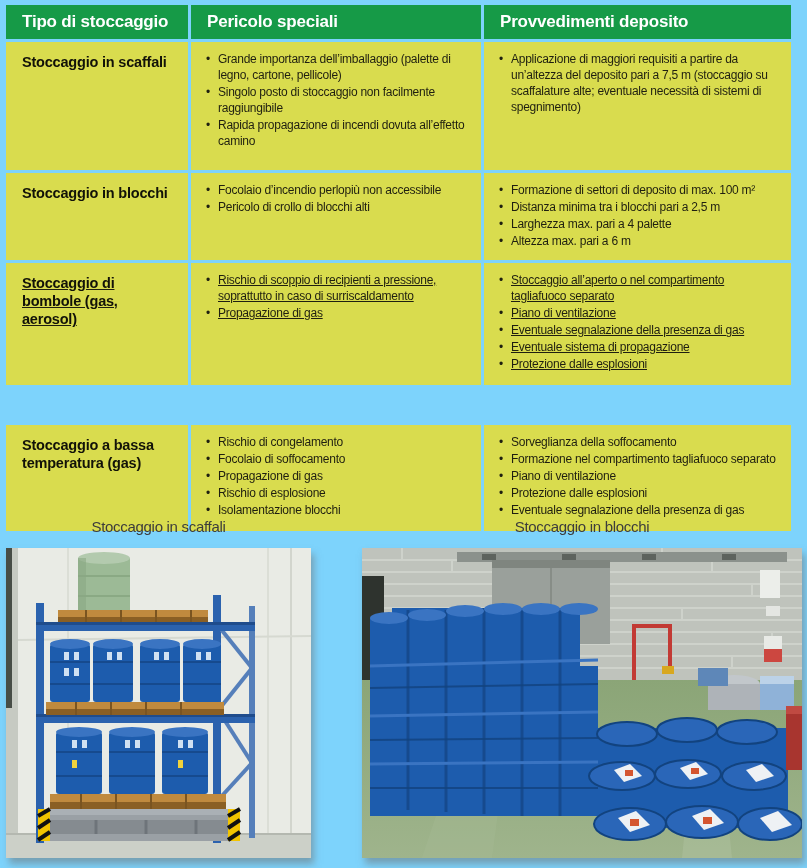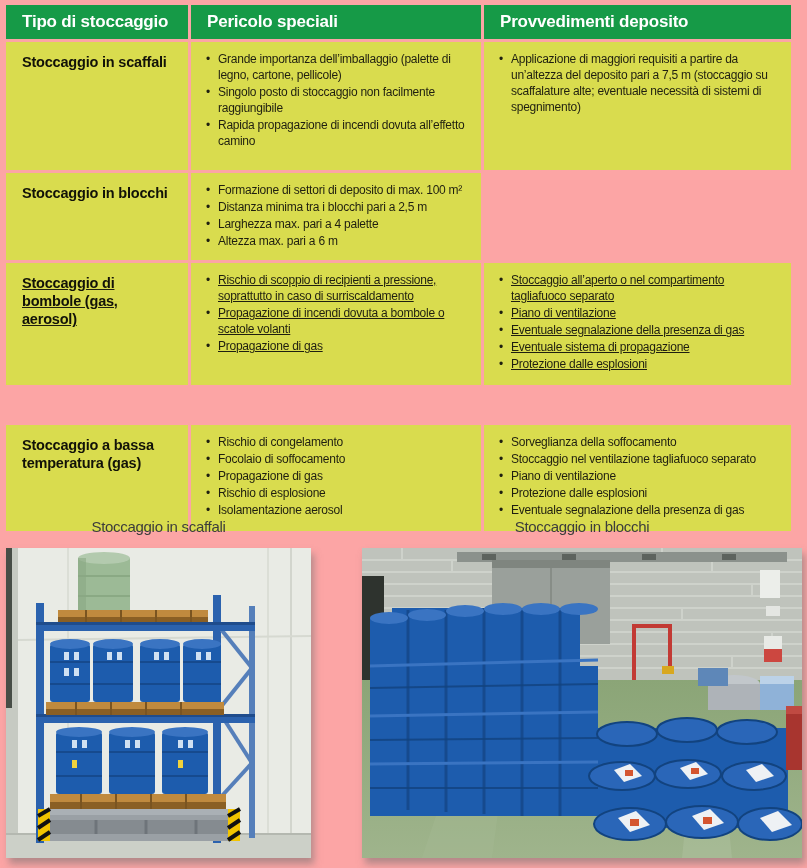--- a/index.html
+++ b/index.html
@@ -1,20 +1,20 @@
 <!DOCTYPE html>
 <html style="--header-bg: #169a47; --header-text: #ffffff; --row-bg: #d9dc4e; --body-text: #1f1f10; --caption-text: #3c3c3c;"><head>
 <meta charset="utf-8">
 <style>
   html,body { margin:0; padding:0; background:#ffffff; }
   .page {
     position: relative;
     width: 807px;
     height: 868px;
-    background: #fca5a5;
+    background: #7dd3fc;
     font-family: "Liberation Sans", sans-serif;
     overflow: hidden;
   }
   .tbl { position: absolute; left: 6px; top: 5px; width: 785px; }
   .grid-row {
     display: grid;
     grid-template-columns: 182px 290px 307px;
     column-gap: 3px;
     margin-bottom: 3px;
   }
@@ -101,36 +101,41 @@
             </ul>
     </div>
   </div>
 
   <div class="grid-row trow">
     <div class="cell">
       <span class="tipo-label">Stoccaggio in blocchi</span>
     </div>
     <div class="cell">
       <ul class="bullets">
+              <li>Focolaio d’incendio perlopiù non accessibile</li>
+              <li>Pericolo di crollo di blocchi alti</li>
+            </ul>
+    </div>
+    <div class="cell">
+      <ul class="bullets">
               <li>Formazione di settori di deposito di max. 100 m²</li>
               <li>Distanza minima tra i blocchi pari a 2,5 m</li>
               <li>Larghezza max. pari a 4 palette</li>
               <li>Altezza max. pari a 6 m</li>
             </ul>
     </div>
   </div>
 
   <div class="grid-row trow">
     <div class="cell">
       <span class="tipo-label">Stoccaggio di bombole (gas, aerosol)</span>
     </div>
     <div class="cell">
       <ul class="bullets">
               <li>Rischio di scoppio di recipienti a pressione, soprattutto in caso di surriscaldamento</li>
-              <li>Propagazione di incendi dovuta a bombole o scatole volanti</li>
               <li>Propagazione di gas</li>
             </ul>
     </div>
     <div class="cell">
       <ul class="bullets">
               <li>Stoccaggio all’aperto o nel compartimento tagliafuoco separato</li>
               <li>Piano di ventilazione</li>
               <li>Eventuale segnalazione della presenza di gas</li>
               <li>Eventuale sistema di propagazione</li>
               <li>Protezione dalle esplosioni</li>
@@ -141,27 +146,27 @@
   <div class="grid-row trow">
     <div class="cell">
       <span class="tipo-label">Stoccaggio a bassa temperatura (gas)</span>
     </div>
     <div class="cell">
       <ul class="bullets">
               <li>Rischio di congelamento</li>
               <li>Focolaio di soffocamento</li>
               <li>Propagazione di gas</li>
               <li>Rischio di esplosione</li>
-              <li>Isolamentazione aerosol</li>
+              <li>Isolamentazione blocchi</li>
             </ul>
     </div>
     <div class="cell">
       <ul class="bullets">
               <li>Sorveglianza della soffocamento</li>
-              <li>Stoccaggio nel ventilazione tagliafuoco separato</li>
+              <li>Formazione nel compartimento tagliafuoco separato</li>
               <li>Piano di ventilazione</li>
               <li>Protezione dalle esplosioni</li>
               <li>Eventuale segnalazione della presenza di gas</li>
             </ul>
     </div>
   </div>
 </div>
   </div>
 
   <div class="caption caption-left">Stoccaggio in scaffali</div>

